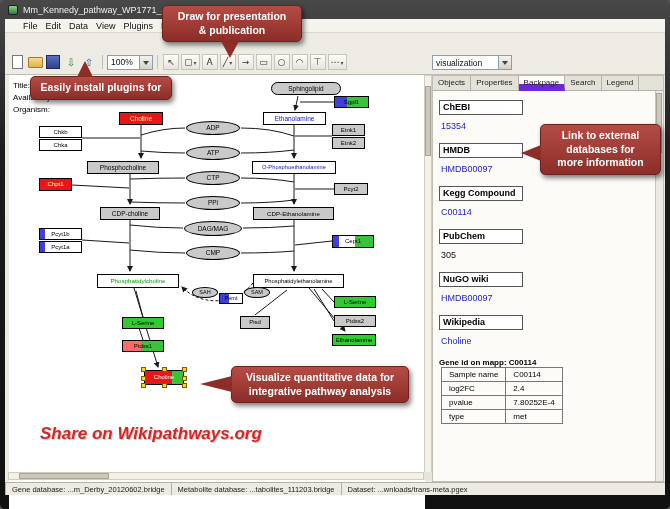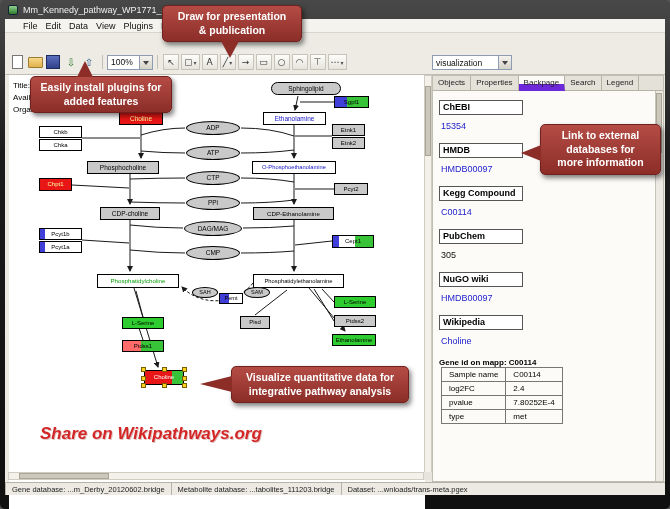--- a/index.html
+++ b/index.html
@@ -365,21 +365,20 @@
         <span class="seg" data-name="status-segment">Dataset: ...wnloads/trans-meta.pgex</span>
       </div>
   </div>
 
   <div class="callout" id="callout-draw" data-name="callout-draw-presentation">
       <div>Draw for presentation</div>
       <div>&amp; publication</div>
     </div>
   <div class="callout" id="callout-plugins" data-name="callout-install-plugins">
       <div>Easily install plugins for</div>
-      <div>added features</div>
     </div>
   <div class="callout" id="callout-link" data-name="callout-external-databases">
       <div>Link to external</div>
       <div>databases for</div>
       <div>more information</div>
     </div>
   <div class="callout" id="callout-visualize" data-name="callout-visualize-data">
       <div>Visualize quantitative data for</div>
       <div>integrative pathway analysis</div>
     </div>

